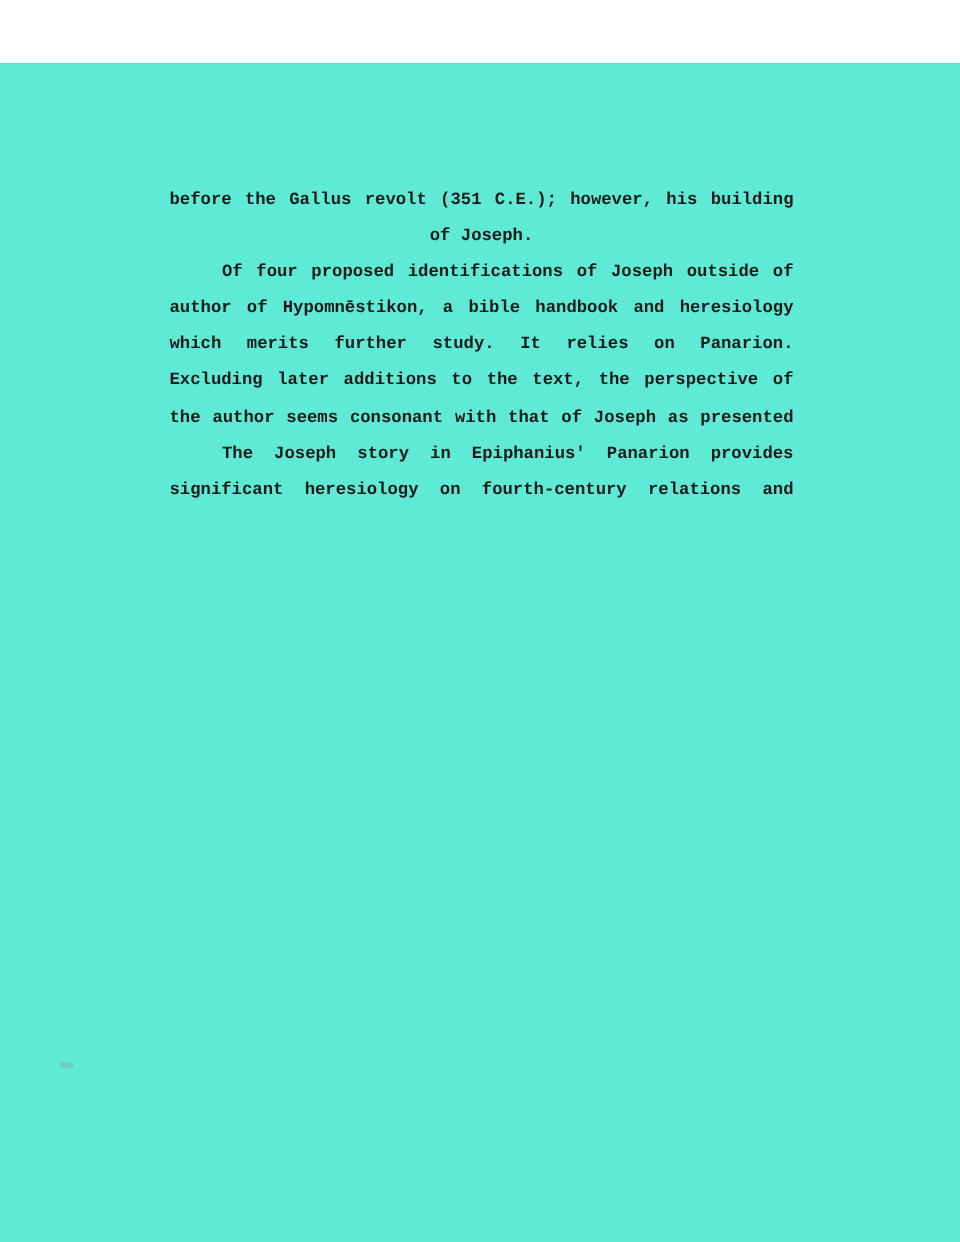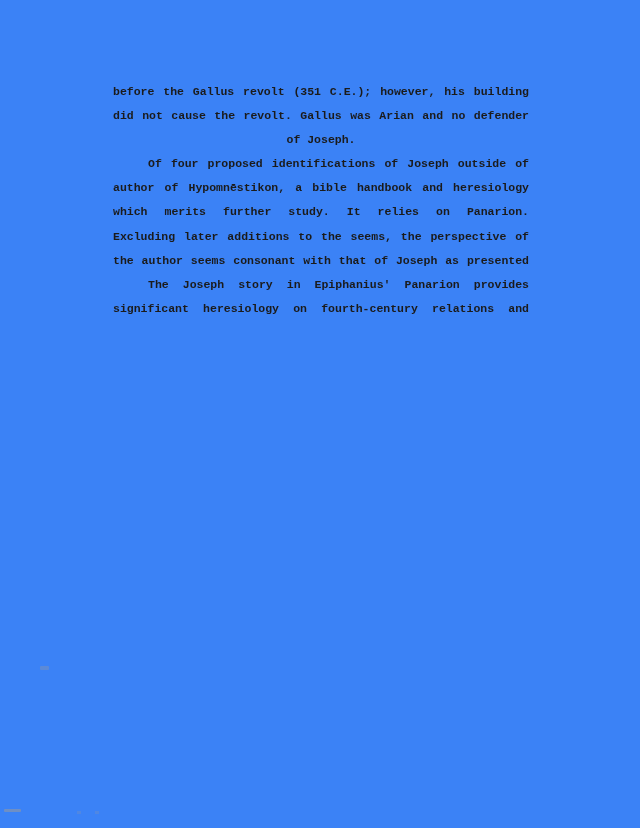--- a/index.html
+++ b/index.html
@@ -10,21 +10,22 @@
     width: 640px;
     height: 828px;
     background: #ffffff;
     position: relative;
     overflow: hidden;
     font-family: "Liberation Mono", "DejaVu Sans Mono", monospace;
   }
   .page {
     position: absolute;
     inset: 0;
-    background: #3b82f6;
+    background: #5eead4;
+    margin-top: 42px;
   }
   .text-block {
     position: absolute;
     left: 113px;
     top: 80px;
     width: 416px;
     color: #1b1b1b;
     font-size: 11.5px;
     font-weight: 700;
     letter-spacing: 0;
@@ -81,26 +82,25 @@
     height: 3px;
     opacity: 0.22;
   }
 </style>
 </head>
 <body>
 
 <div class="page">
   <div class="text-block">
       <div class="line justify"><span>before the Gallus revolt (351 C.E.); however, his building</span></div>
-      <div class="line justify"><span>did not cause the revolt. Gallus was Arian and no defender</span></div>
       <div class="line"><span>of Joseph.</span></div>
       <div class="line justify indent"><span>Of four proposed identifications of Joseph outside of</span></div>
       <div class="line justify"><span>author of </span><span class="u">Hypomnēstikon</span><span>, a bible handbook and heresiology</span></div>
       <div class="line justify"><span>which merits further study. It relies on </span><span class="u">Panarion</span><span>.</span></div>
-      <div class="line justify"><span>Excluding later additions to the seems, the perspective of</span></div>
+      <div class="line justify"><span>Excluding later additions to the text, the perspective of</span></div>
       <div class="line justify"><span>the author seems consonant with that of Joseph as presented</span></div>
       <div class="line justify indent"><span>The Joseph story in Epiphanius' </span><span class="u">Panarion</span><span> provides</span></div>
       <div class="line justify"><span>significant heresiology on fourth-century relations and</span></div>
     </div>
   <div class="artifact smudge"></div>
   <div class="artifact edge-line"></div>
   <div class="artifact dot-a"></div>
   <div class="artifact dot-b"></div>
 </div>
 

